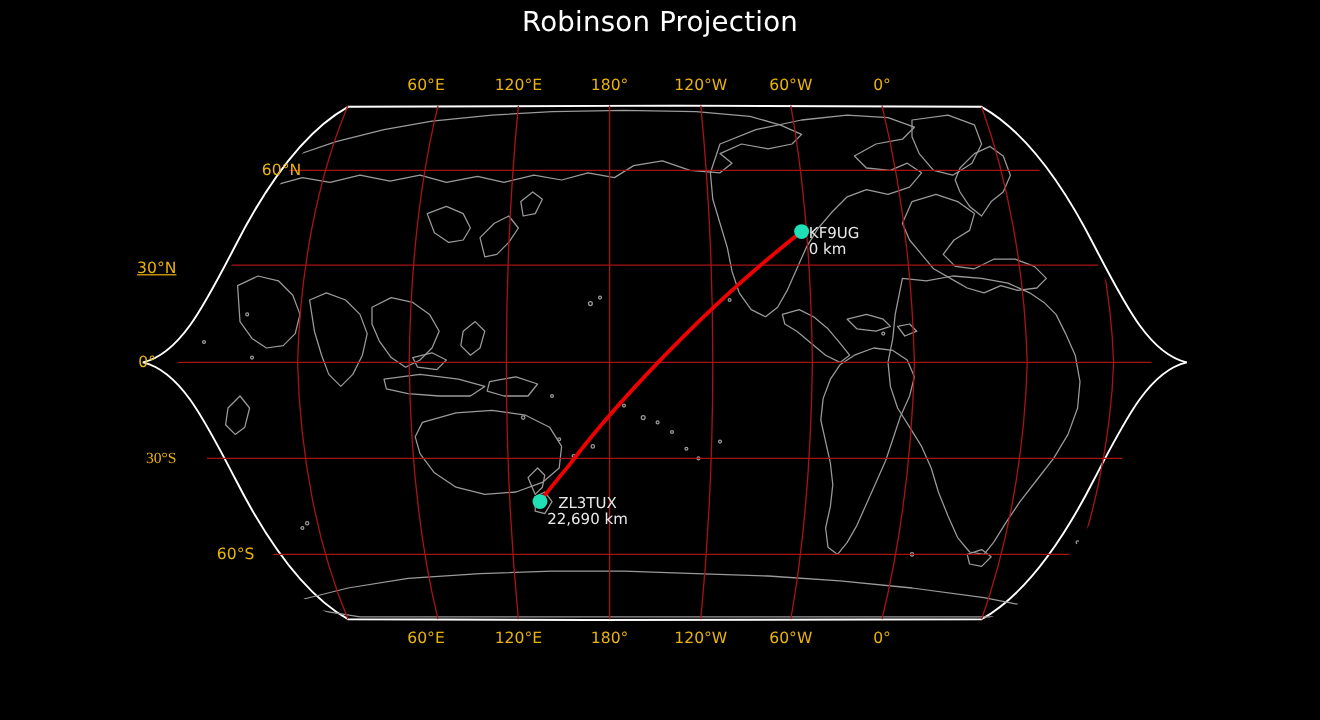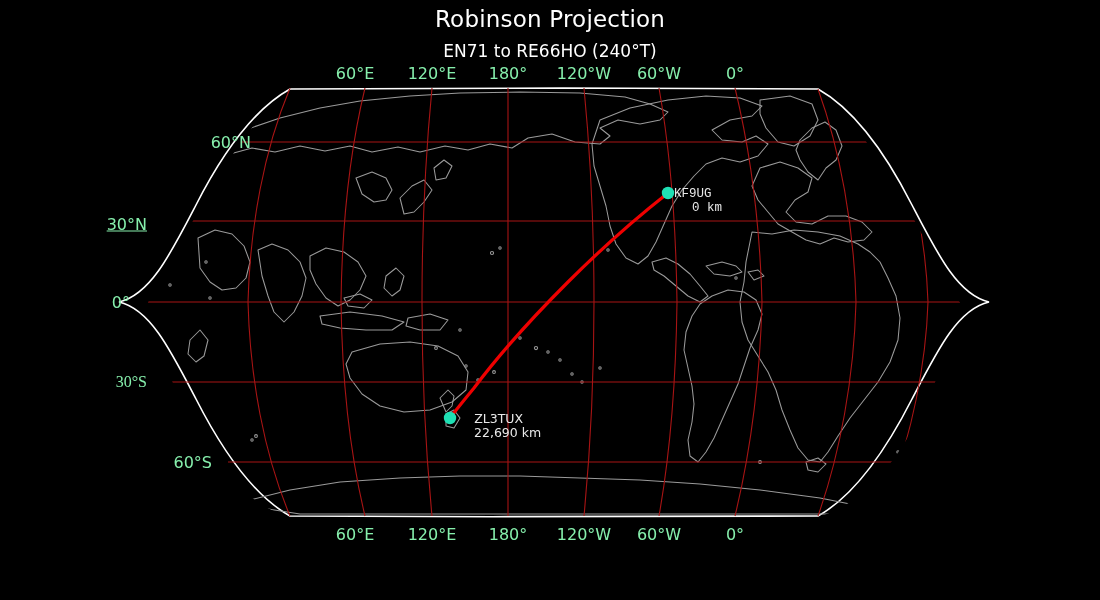--- a/index.html
+++ b/index.html
@@ -41,47 +41,46 @@
     color: #ffffff;
     white-space: nowrap;
   }
   .map-svg {
     position: absolute;
     left: 0;
     top: 0;
   }
   .lon-label, .lat-label {
     position: absolute;
-    font-size: 16px;
-    color: #86efac;
+    font-size: 13px;
+    color: #eab308;
     white-space: nowrap;
     transform: translateX(-50%);
   }
   .lat-label {
     transform: translate(-100%, -50%);
   }
   .marker-label {
     position: absolute;
     font-size: 12.5px;
     color: #e8e8e8;
     white-space: nowrap;
     line-height: 14px;
   }
   .marker-label .dist {
     display: block;
-    padding-left: 18px;
+    padding-left: 0;
   }
 </style>
 </head>
 <body>
 
 <div id="app">
 
   <div class="title">Robinson Projection</div>
-  <div class="subtitle">EN71 to RE66HO (240°T)</div>
 
   <svg class="map-svg" width="1100" height="600" viewBox="0 0 1100 600">
     <defs>
       <clipPath id="globeClip">
         <path d="M 563,87
                  C 680,87 805,87 818,88
                  L 818,88
                  C 860,122 900,190 930,250
                  C 955,300 960,302 960,302
                  C 960,302 950,360 915,425
@@ -246,21 +245,21 @@
   <div class="lon-label" style="left:584px; top:525px;">120°W</div>
   <div class="lon-label" style="left:659px; top:525px;">60°W</div>
   <div class="lon-label" style="left:735px; top:525px;">0°</div>
 
   <div class="lat-label" style="left:212px; top:142px;margin-left:39px;">60°N</div>
   <div class="lat-label" style="left:147px; top:224px;text-decoration:underline;">30°N</div>
   <div class="lat-label" style="left:130px; top:302px;">0°</div>
   <div class="lat-label" style="left:147px; top:382px;font-family:Liberation Serif, serif;">30°S</div>
   <div class="lat-label" style="left:212px; top:462px;">60°S</div>
 
-  <div class="marker-label" style="left:674px; top:187px;font-family:Liberation Mono, monospace;">
+  <div class="marker-label" style="left:674px; top:187px;">
     <span>KF9UG</span>
     <span class="dist">0 km</span>
   </div>
 
   <div class="marker-label" style="left:456px; top:412px;text-align:center;">
     <span>ZL3TUX</span>
     <span class="dist">22,690 km</span>
   </div>
 
 </div>

